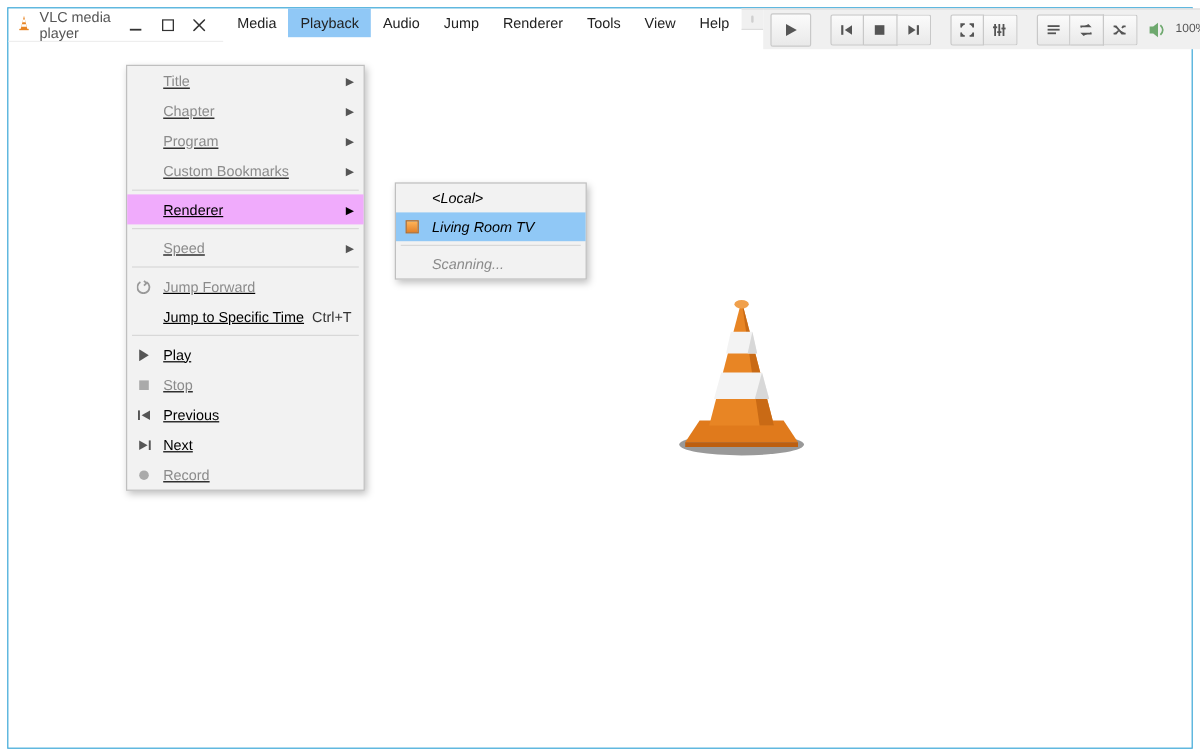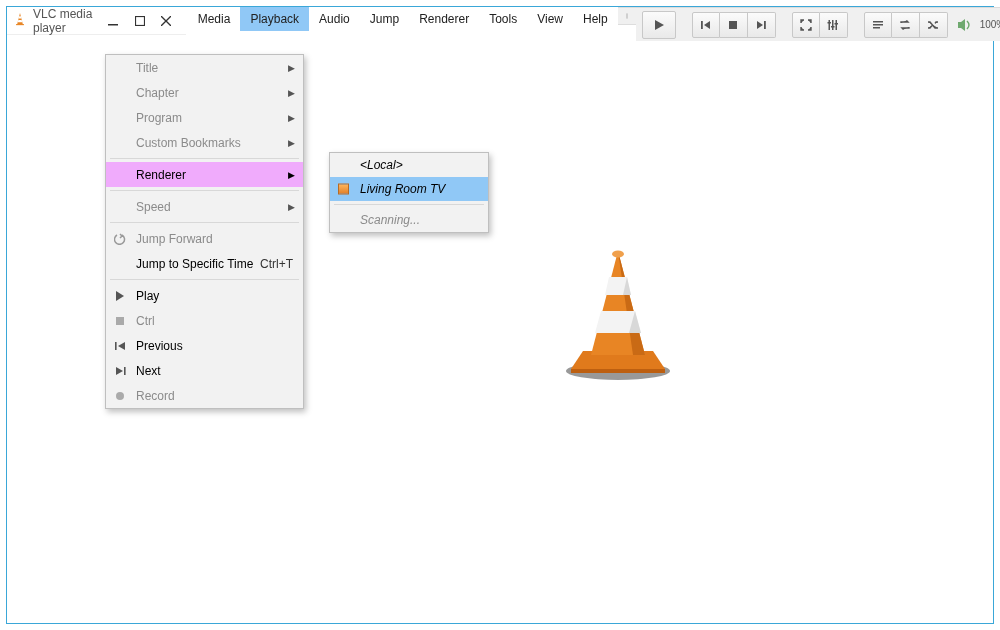--- a/index.html
+++ b/index.html
@@ -17,21 +17,21 @@
   
   .menubar { height: 24px; display: flex; align-items: stretch; font-size: 12px; color: #222; padding-left: 2px; }
   .menu-item { padding: 0 10px; display: flex; align-items: center; }
   .menu-item.active { background: #90c8f6; }
 
   
   .video-area { flex: 1; background: #000; position: relative; }
   .big-cone { position: absolute; left: 50%; top: 50%; transform: translate(-50%, -50%); }
 
   
-  .dropdown { position: absolute; left: 105px; top: 54px; width: 199px; background: #f2f2f2; border: 1px solid #bfbfbf; box-shadow: 2px 3px 6px rgba(0,0,0,.25); font-size: 12px; }
+  .dropdown { position: absolute; left: 105px; top: 54px; width: 199px; background: #f2f2f2; border: 1px solid #bfbfbf; box-shadow: 2px 3px 6px rgba(0,0,0,.25); font-size: 12px; text-decoration: underline; }
   .drop-row { height: 25px; display: flex; align-items: center; padding-left: 30px; padding-right: 8px; position: relative; }
   .drop-row.disabled { color: #8b8b8b; }
   .drop-row.hover { background: #f0abfc; color: #000; }
   .drop-row .arrow { position: absolute; right: 8px; top: 50%; transform: translateY(-50%); font-size: 9px; color: #555; }
   .drop-row.hover .arrow { color: #000; }
   .drop-sep { height: 1px; background: #d8d8d8; margin: 3px 4px; }
   .drop-icon { position: absolute; left: 7px; top: 50%; transform: translateY(-50%); width: 14px; height: 14px; display: flex; align-items: center; justify-content: center; color: #777; }
   .shortcut { position: absolute; right: 10px; color: #333; }
 
   
@@ -272,21 +272,21 @@
         </svg>
       </span>
     <span>Play</span>
   </div>
   <div class="drop-row disabled">
     <span class="drop-icon">
         <svg width="10" height="10" viewBox="0 0 10 10">
           <rect x="1" y="1" width="8" height="8" fill="#aaa"></rect>
         </svg>
       </span>
-    <span>Ctrl</span>
+    <span>Stop</span>
   </div>
   <div class="drop-row">
     <span class="drop-icon">
         <svg width="11" height="10" viewBox="0 0 11 10">
           <rect x="0" y="1" width="1.6" height="8" fill="#555"></rect>
           <polygon points="10,1 10,9 3,5" fill="#555"></polygon>
         </svg>
       </span>
     <span>Previous</span>
   </div>

